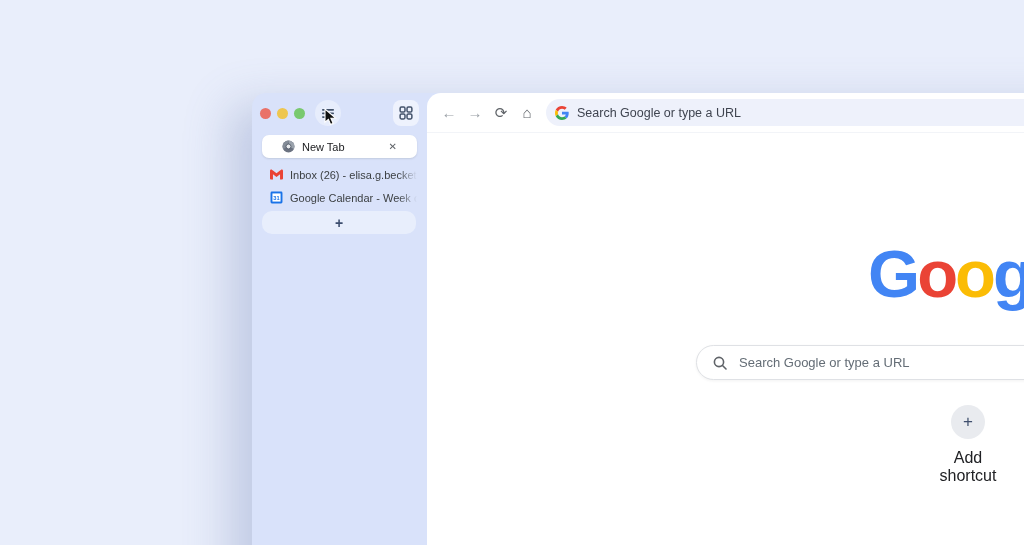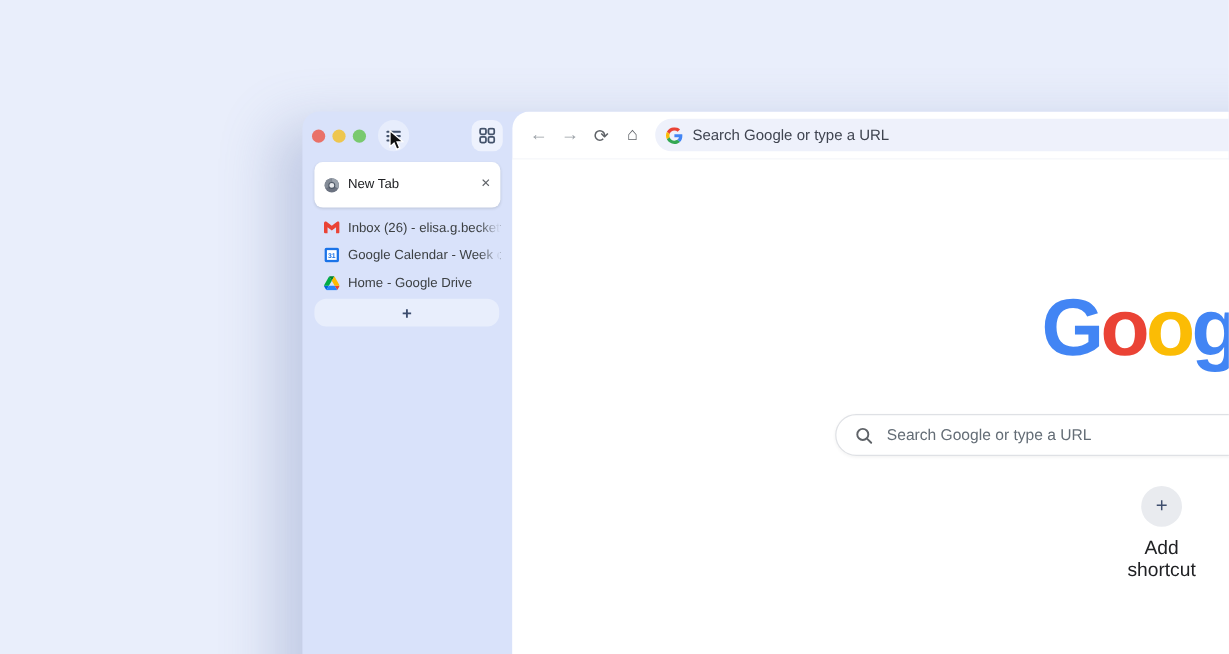--- a/index.html
+++ b/index.html
@@ -20,22 +20,22 @@
   .sidebar-header { height:40px; display:flex; align-items:center; padding:0 8px; }
   .traffic { display:flex; gap:6px; align-items:center; }
   .dot { width:11px; height:11px; border-radius:50%; }
   .dot.red { background:#e97168; }
   .dot.yellow { background:#eec64f; }
   .dot.green { background:#79c96e; }
   .toggle-btn { width:26px; height:26px; border-radius:50%; background:#e7edfc;
     margin-left:10px; display:flex; align-items:center; justify-content:center; cursor:pointer; }
   .grid-btn { margin-left:auto; width:26px; height:26px; border-radius:8px; background:#eef2fd;
     display:flex; align-items:center; justify-content:center; cursor:pointer; }
-  .tab-pill { margin:2px 10px 0 10px; height:38px; background:#ffffff; border-radius:7px;
-    display:flex; align-items:center; padding:0 8px; gap:7px;
+  .tab-pill { margin:2px 10px 0 10px; height:23px; background:#ffffff; border-radius:7px;
+    display:flex; align-items:center; padding:0 20px; gap:7px;
     box-shadow:0 1px 2px rgba(60,64,67,.14); cursor:pointer; }
   .tab-pill .title { font-size:11px; color:#202124; flex:1; white-space:nowrap; overflow:hidden; }
   .close { font-size:10px; color:#5f6368; line-height:1; cursor:pointer; }
   .tab-row { margin:0 10px; height:23px; display:flex; align-items:center; padding:0 8px; gap:7px;
     position:relative; overflow:hidden; border-radius:7px; cursor:pointer; }
   .tab-row.first { margin-top:5px; }
   .tab-row .title { font-size:11px; color:#3c4043; white-space:nowrap; }
   .tab-row::after { content:""; position:absolute; right:0; top:0; bottom:0; width:18px;
     background:linear-gradient(90deg, rgba(217,226,250,0), #d9e2fa); }
   .newtab-btn { margin:2px 11px 0 10px; height:23px; border-radius:10px; background:#e8eefc;
@@ -131,33 +131,20 @@
       <span>
         <svg width="13" height="13" viewBox="0 0 24 24">
           <rect x="1" y="1" width="22" height="22" rx="2.5" fill="#1a73e8"></rect>
           <rect x="4.5" y="4.5" width="15" height="15" fill="#ffffff"></rect>
           <text x="12" y="16" font-size="10.5" font-weight="bold" fill="#1a73e8" text-anchor="middle" font-family="Liberation Sans, sans-serif">31</text>
         </svg>
       </span>
       <span class="title">Google Calendar - Week of Ma</span>
     </div>
 
-    <div class="tab-row">
-      <span>
-        <svg width="13" height="12" viewBox="0 0 87.3 78">
-          <path d="m6.6 66.85 3.85 6.65c.8 1.4 1.95 2.5 3.3 3.3l13.75-23.8h-27.5c0 1.55.4 3.1 1.2 4.5z" fill="#0066da"></path>
-          <path d="m43.65 25-13.75-23.8c-1.35.8-2.5 1.9-3.3 3.3l-25.4 44a9.06 9.06 0 0 0 -1.2 4.5h27.5z" fill="#00ac47"></path>
-          <path d="m73.55 76.8c1.35-.8 2.5-1.9 3.3-3.3l1.6-2.75 7.65-13.25c.8-1.4 1.2-2.95 1.2-4.5h-27.5l5.85 11.5z" fill="#ea4335"></path>
-          <path d="m43.65 25 13.75-23.8c-1.35-.8-2.9-1.2-4.5-1.2h-18.5c-1.6 0-3.15.45-4.5 1.2z" fill="#00832d"></path>
-          <path d="m59.8 53h-32.3l-13.75 23.8c1.35.8 2.9 1.2 4.5 1.2h50.8c1.6 0 3.15-.45 4.5-1.2z" fill="#2684fc"></path>
-          <path d="m73.4 26.5-12.7-22c-.8-1.4-1.95-2.5-3.3-3.3l-13.75 23.8 16.15 28h27.45c0-1.55-.4-3.1-1.2-4.5z" fill="#ffba00"></path>
-        </svg>
-      </span>
-      <span class="title">Home - Google Drive</span>
-    </div>
 
     <div class="newtab-btn">+</div>
   </div>
 
   <div class="main">
     <div class="toolbar">
       <div class="nav-btn nav-dim">←</div>
       <div class="nav-btn nav-dim">→</div>
       <div class="nav-btn nav-dark">⟳</div>
       <div class="nav-btn nav-dark">⌂</div>

